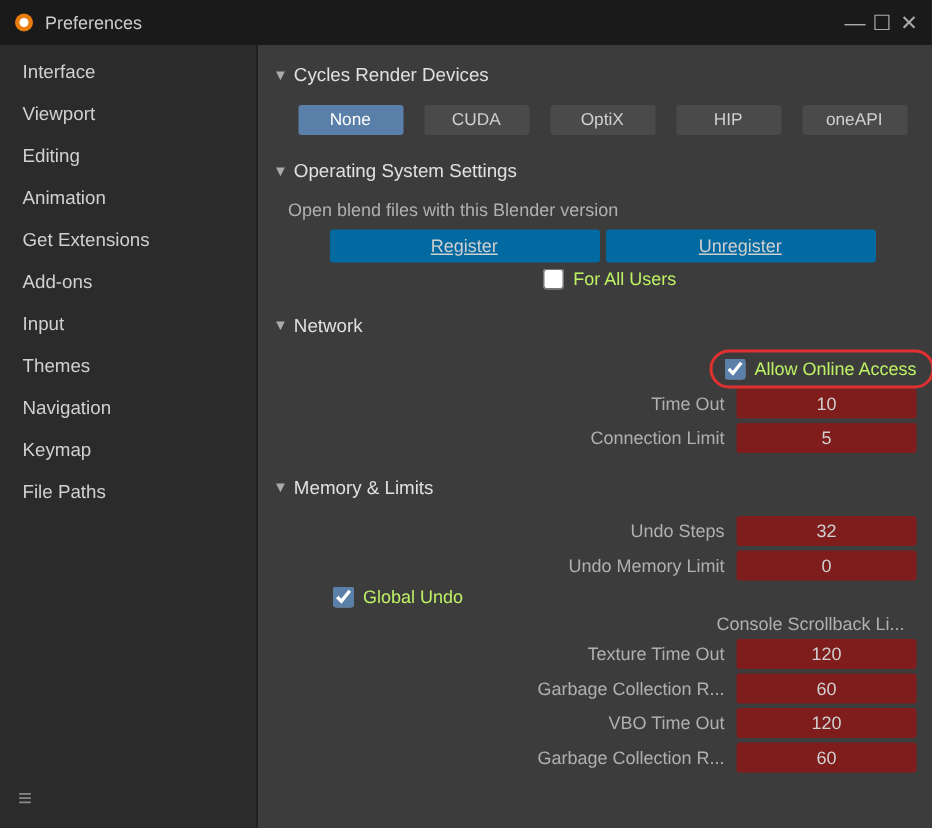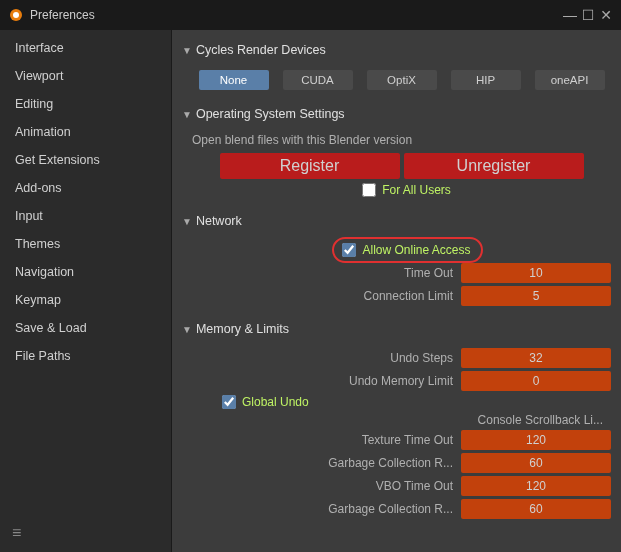--- a/index.html
+++ b/index.html
@@ -127,22 +127,22 @@
       text-align: right;
       color: #b0b0b0;
       font-size: 12px;
       flex: 1;
       padding-right: 8px;
       white-space: nowrap;
       overflow: hidden;
       text-overflow: ellipsis;
     }
     .form-value {
-      width: 150px;
-      background: #c2410c;
+      width: 120px;
+      background: #7f1d1d;
       border: none;
       color: #d0d0d0;
       font-size: 12px;
       padding: 3px 6px;
       border-radius: 2px;
       text-align: center;
     }
     .checkbox-row {
       display: flex;
       align-items: center;
@@ -163,27 +163,28 @@
     .reg-row {
       display: flex;
       gap: 4px;
       justify-content: center;
       margin: 4px 0;
     }
     .reg-btn {
       flex: 1;
       max-width: 180px;
       padding: 4px 0;
-      background: #b91c1c;
+      background: #0369a1;
       border: none;
       color: #d0d0d0;
-      font-size: 16px;
+      font-size: 12px;
       cursor: pointer;
       border-radius: 2px;
       text-align: center;
+      text-decoration: underline;
     }
     
     .highlight-box {
       position: relative;
       display: inline-flex;
       align-items: center;
       gap: 6px;
     }
     .highlight-circle {
       position: absolute;
@@ -233,21 +234,20 @@
     <div class="sidebar-item"><span>Interface</span></div>
     <div class="sidebar-item"><span>Viewport</span></div>
     <div class="sidebar-item"><span>Editing</span></div>
     <div class="sidebar-item"><span>Animation</span></div>
     <div class="sidebar-item"><span>Get Extensions</span></div>
     <div class="sidebar-item"><span>Add-ons</span></div>
     <div class="sidebar-item"><span>Input</span></div>
     <div class="sidebar-item"><span>Themes</span></div>
     <div class="sidebar-item"><span>Navigation</span></div>
     <div class="sidebar-item"><span>Keymap</span></div>
-    <div class="sidebar-item"><span>Save &amp; Load</span></div>
     <div class="sidebar-item"><span>File Paths</span></div>
     <div class="sidebar-bottom">≡</div>
   </div>
 
   <div class="content">
 
     <div class="section-header">
       <span class="arrow">▼</span>
       <span>Cycles Render Devices</span>
     </div>
@@ -275,21 +275,21 @@
         <input type="checkbox" id="for-all-users" style="">
         <label for="for-all-users" class="checkbox-label">For All Users</label>
       </div>
     </div>
 
     <div class="section-header">
       <span class="arrow">▼</span>
       <span>Network</span>
     </div>
     <div class="section-content">
-      <div class="checkbox-row" style="justify-content: center; position: relative; margin: 6px 0;">
+      <div class="checkbox-row" style="justify-content: flex-end; position: relative; margin: 6px 0;">
         <div class="highlight-box">
           <div class="highlight-circle"></div>
           <input type="checkbox" id="allow-online" checked="" style="">
           <label for="allow-online" class="checkbox-label">Allow Online Access</label>
         </div>
       </div>
       <div class="form-row">
         <span class="form-label">Time Out</span>
         <input class="form-value" type="text" value="10" style="">
       </div>

